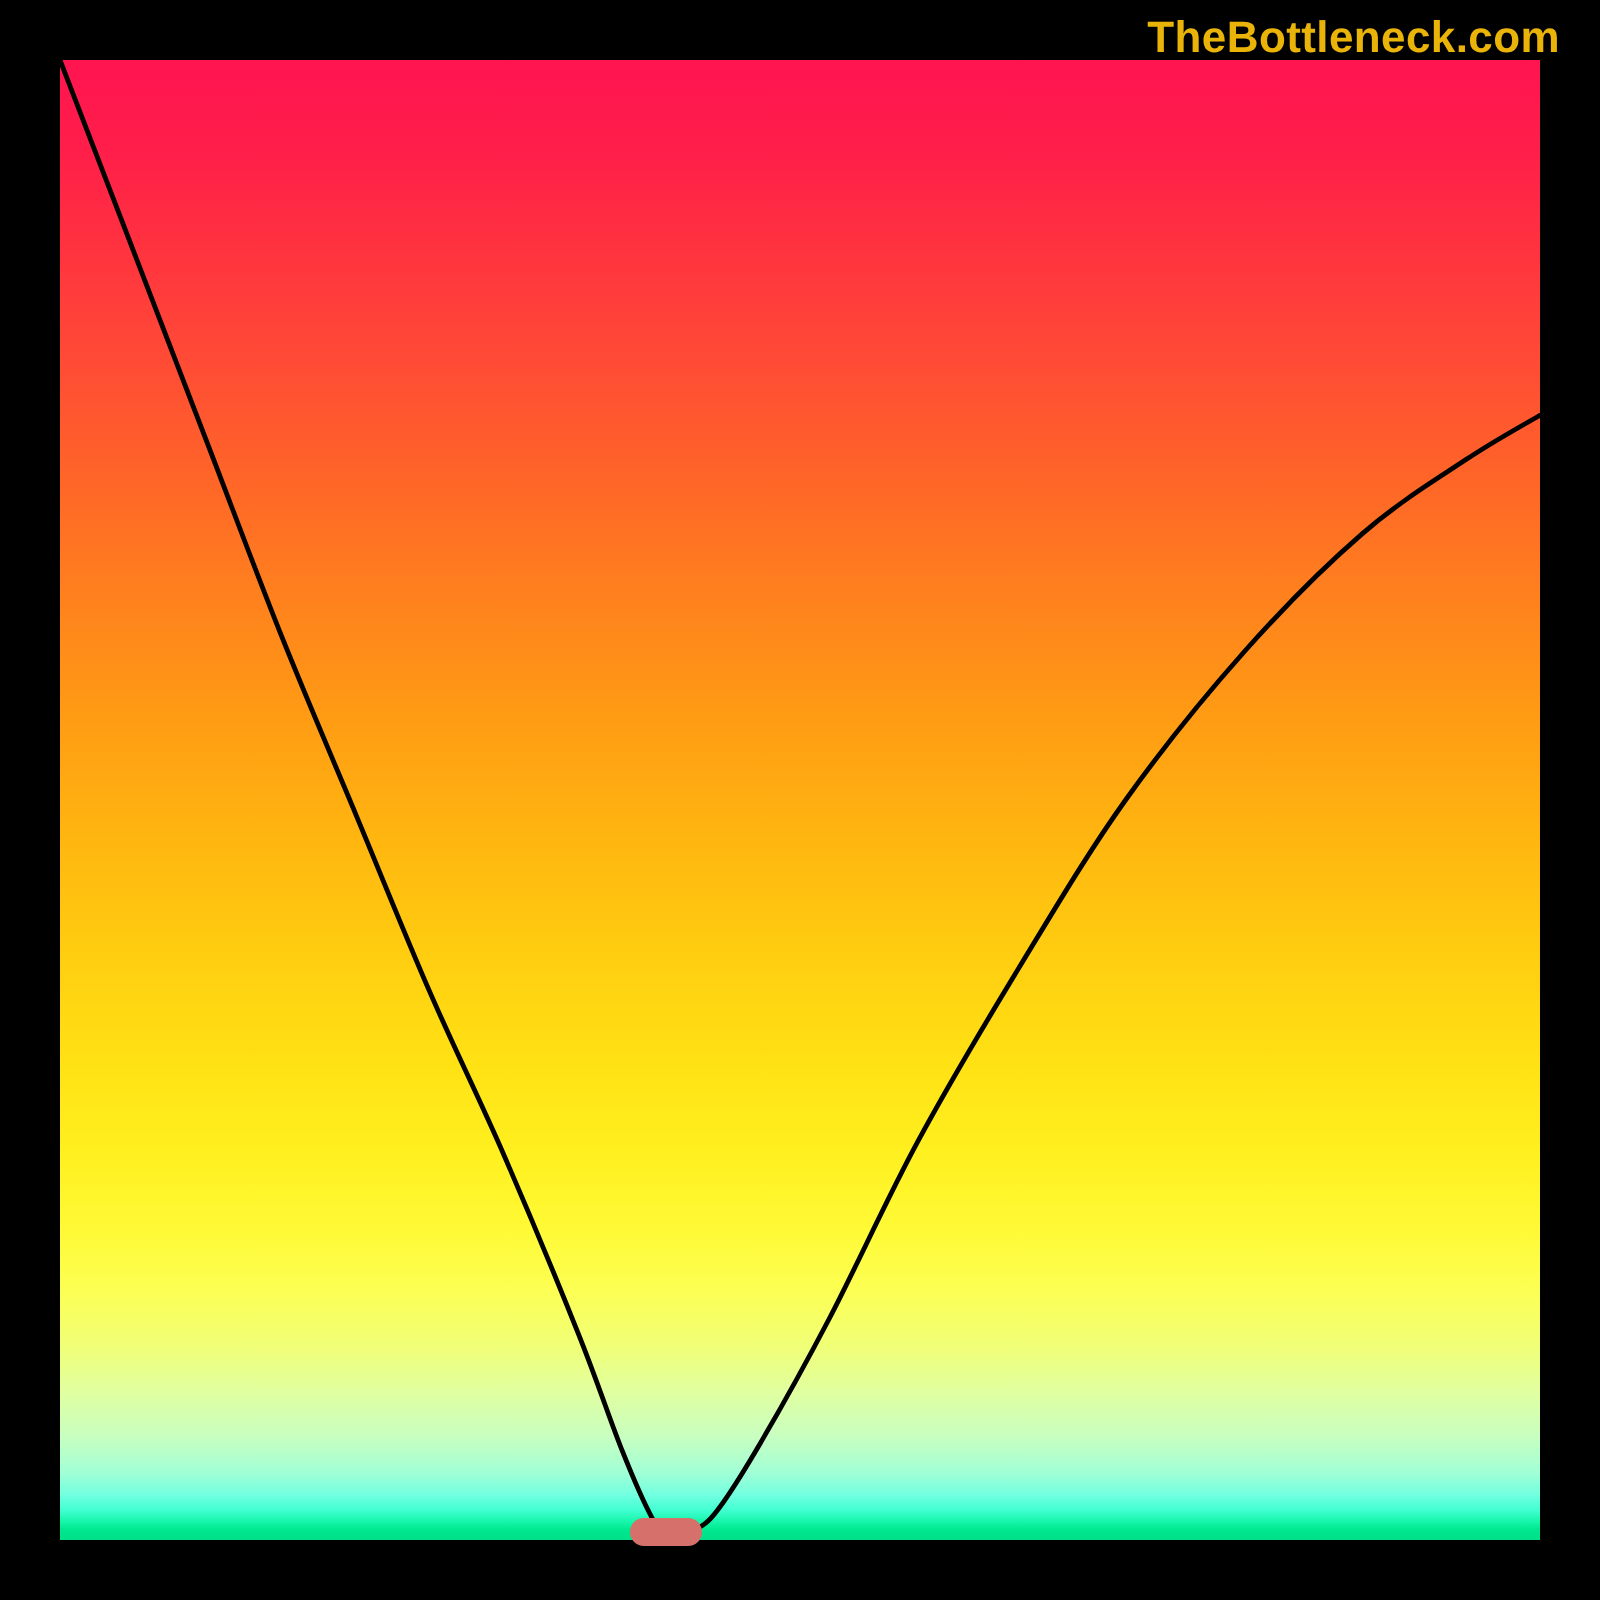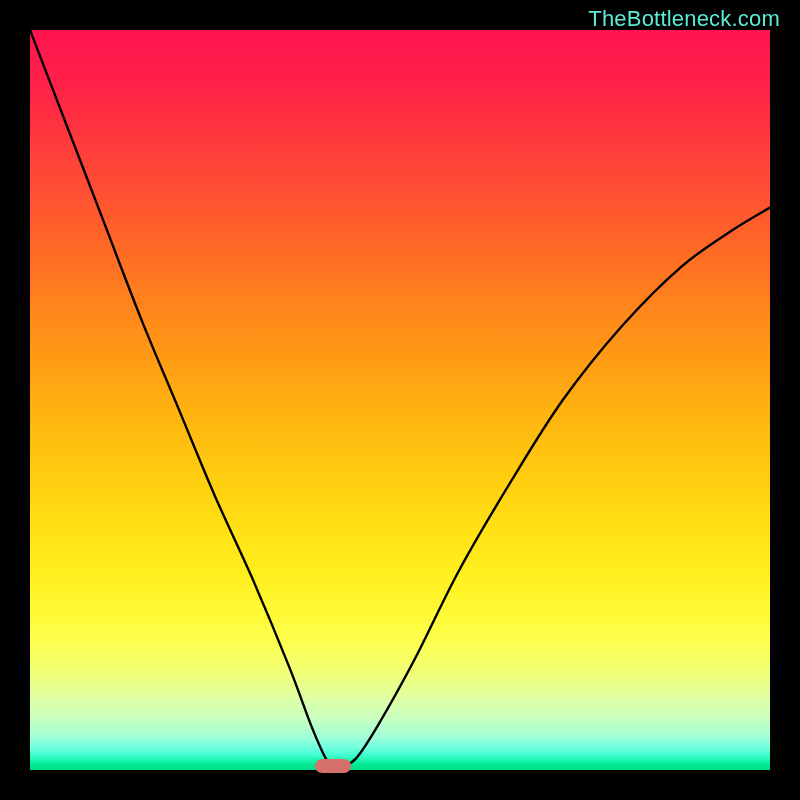--- a/index.html
+++ b/index.html
@@ -9,23 +9,23 @@
     height: 800px;
     background: #000;
     overflow: hidden;
     position: relative;
     font-family: Arial, sans-serif;
   }
   .watermark {
     position: absolute;
     top: 6px;
     right: 20px;
-    color: #5eead4;
+    color: #eab308;
     font-size: 22px;
-    font-weight: 400;
+    font-weight: 700;
     z-index: 10;
     letter-spacing: 0.2px;
   }
   .plot-area {
     position: absolute;
     left: 30px;
     top: 30px;
     width: 740px;
     height: 740px;
     background: linear-gradient(to bottom,

